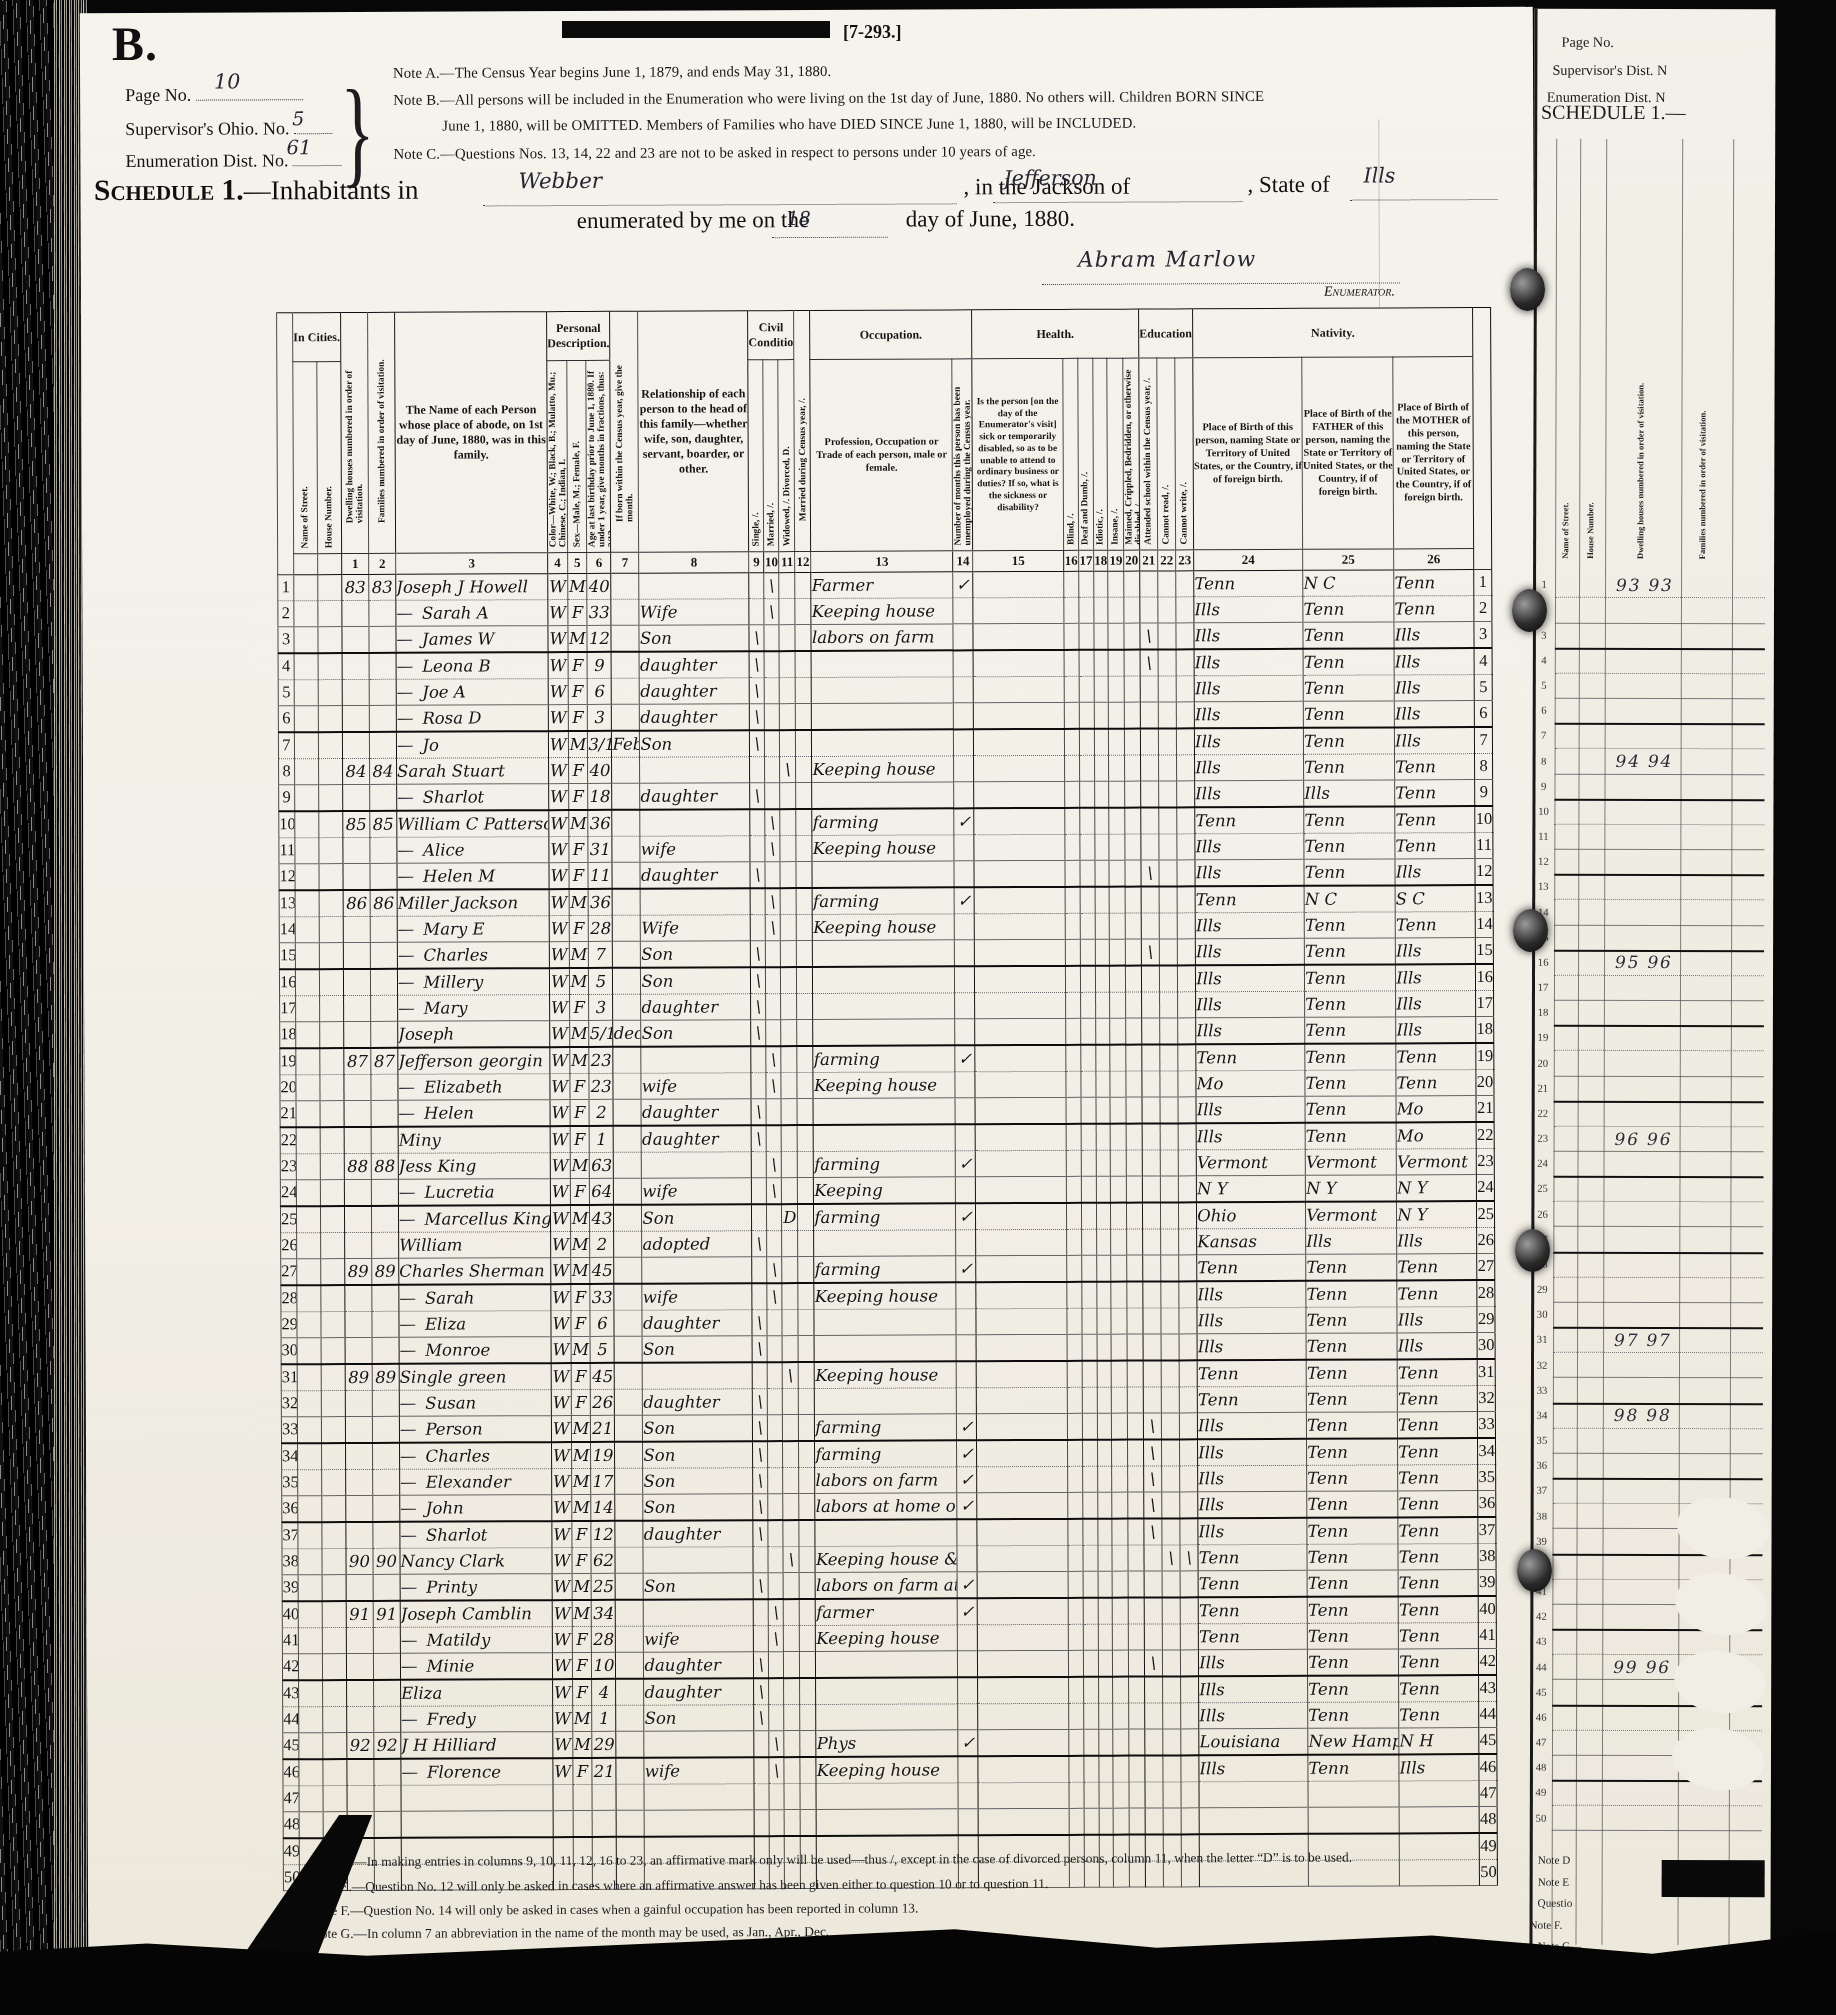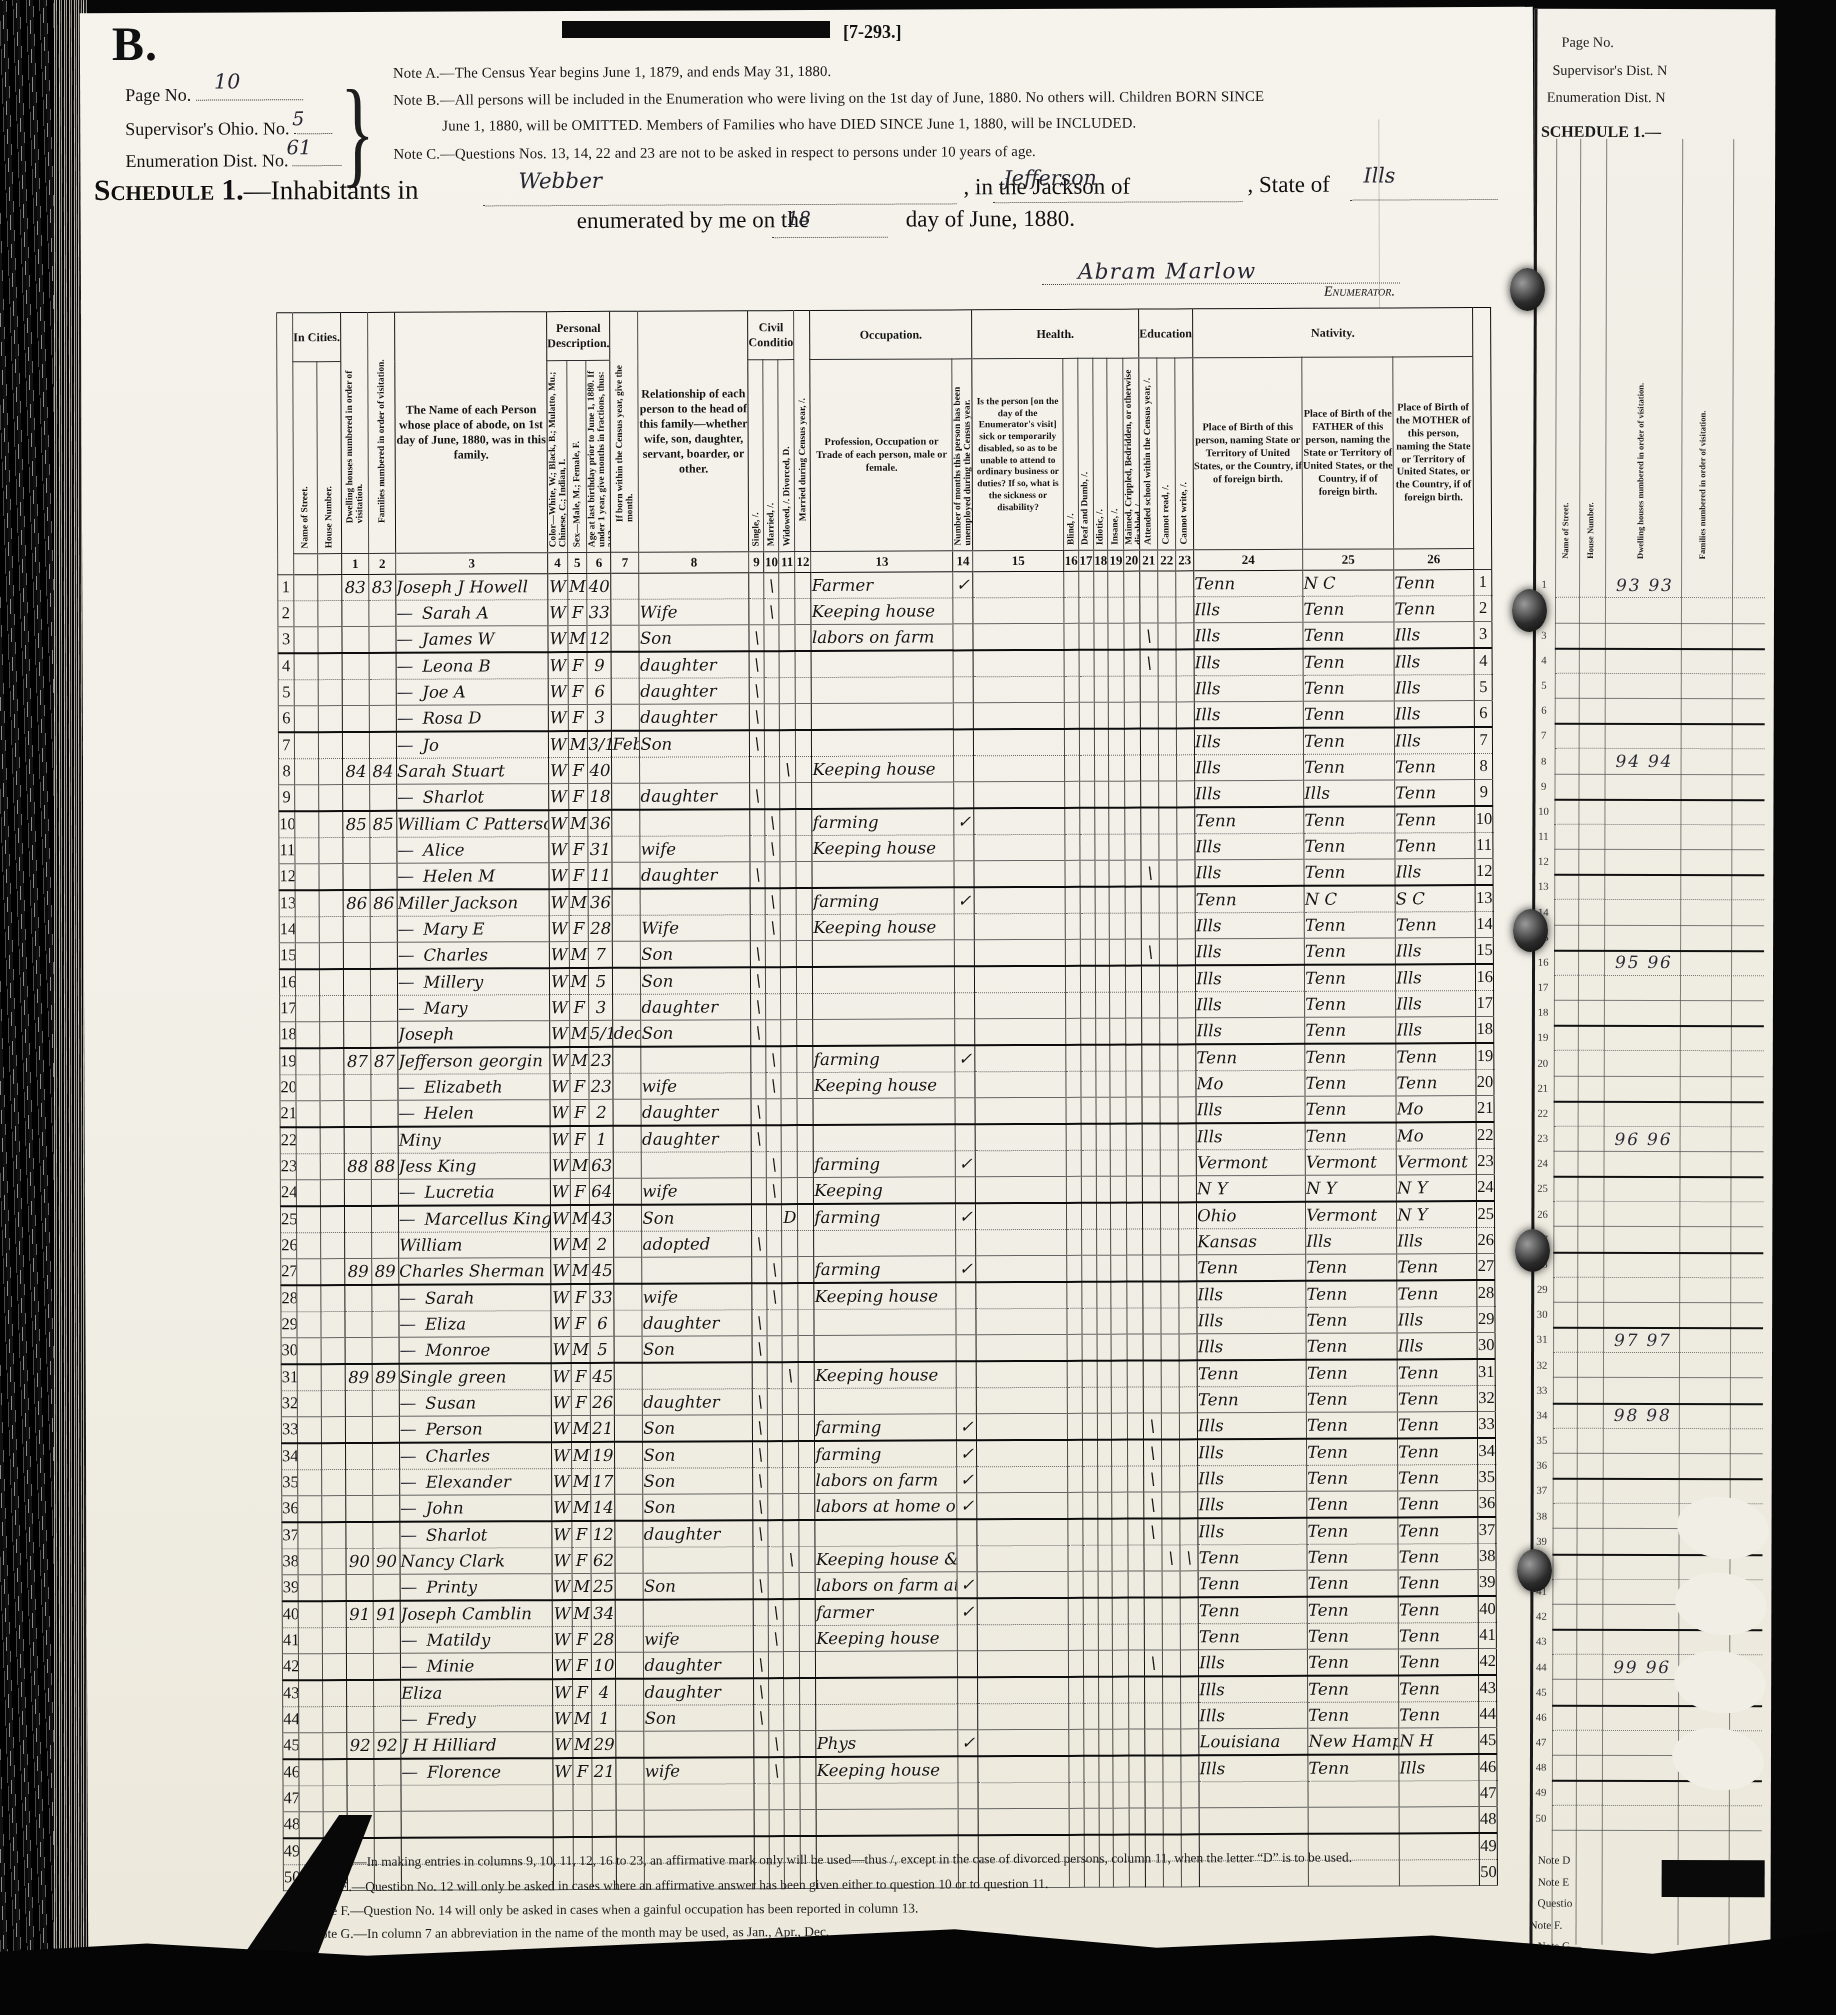--- a/index.html
+++ b/index.html
@@ -126,21 +126,21 @@
     <div class="hw" style="position:absolute;left:1283px;top:156px;font-size:20.6px;">Ills</div>
     <div class="dotline" style="left:1269px;top:191px;width:148px;"></div>
 
     <div class="sched" style="left:496px;top:197px;font-size:23px;">
       <span>enumerated by me on the</span>
     </div>
     <div class="hw" style="position:absolute;left:706px;top:197px;font-size:19px;">18</div>
     <div class="dotline" style="left:691px;top:226px;width:116px;"></div>
     <div class="sched" style="left:825px;top:197px;font-size:23px;">day of June, 1880.</div>
 
-    <div class="hw" style="position:absolute;left:997px;top:250px;font-size:21.5px;letter-spacing:1.3px;">Abram Marlow</div>
+    <div class="hw" style="position:absolute;left:997px;top:238px;font-size:21.5px;letter-spacing:1.3px;">Abram Marlow</div>
     <div class="dotline" style="left:961px;top:274px;width:358px;"></div>
     <div class="sched sc" style="left:1243px;top:276px;font-size:14px;font-style:italic;">Enumerator.</div>
 
     <div class="crease" style="left:1298px;top:112px;height:188px;"></div>
 
     <table id="census">
       <colgroup>
         <col style="width:16px">
           <col style="width:24px">
           <col style="width:24px">
@@ -1895,21 +1895,21 @@
     <div class="fnote" style="left:223px;top:1867px;">Note E.—Question No. 12 will only be asked in cases where an affirmative answer has been given either to question 10 or to question 11.</div>
     <div class="fnote" style="left:223px;top:1891px;">Note F.—Question No. 14 will only be asked in cases when a gainful occupation has been reported in column 13.</div>
     <div class="fnote" style="left:223px;top:1914px;">Note G.—In column 7 an abbreviation in the name of the month may be used, as Jan., Apr., Dec.</div>
   </div>
 
   <div id="sliver">
     <div class="edge"></div>
     <div class="sl-txt" style="left:27px;top:24.6px;">Page No.</div>
     <div class="sl-txt" style="left:18px;top:53px;">Supervisor's Dist. N</div>
     <div class="sl-txt" style="left:12.5px;top:80px;">Enumeration Dist. N</div>
-    <div class="sl-txt" style="left:6.7px;top:114px;font-size:16px;font-weight:700;">SCHEDULE 1.—</div>
+    <div class="sl-txt" style="left:6.7px;top:92px;font-size:20px;font-weight:400;">SCHEDULE 1.—</div>
     <div class="sl-vline" style="left:21.5px;"></div>
     <div class="sl-vline" style="left:46px;"></div>
     <div class="sl-vline" style="left:72px;"></div>
     <div class="sl-vline" style="left:148px;"></div>
     <div class="sl-vline" style="left:199px;"></div>
     <div class="sl-vt" style="left:28px;top:148px;">Name of Street.</div>
     <div class="sl-vt" style="left:53px;top:148px;">House Number.</div>
     <div class="sl-vt" style="left:103px;top:148px;">Dwelling houses numbered in order of visitation.</div>
     <div class="sl-vt" style="left:165px;top:148px;">Families numbered in order of visitation.</div>
     <div id="sliver-rows">

